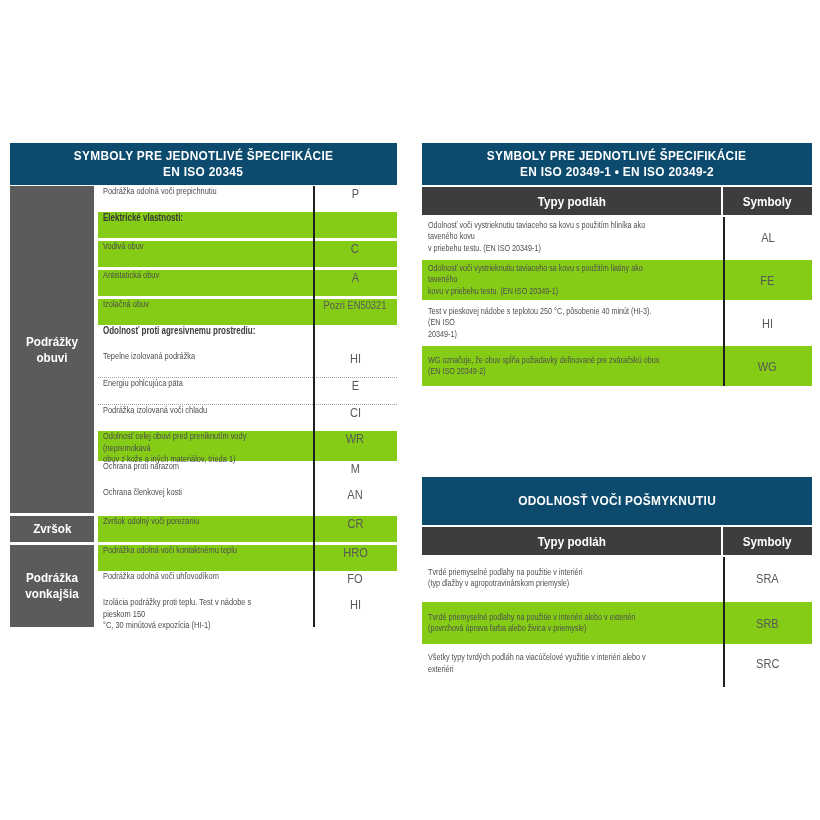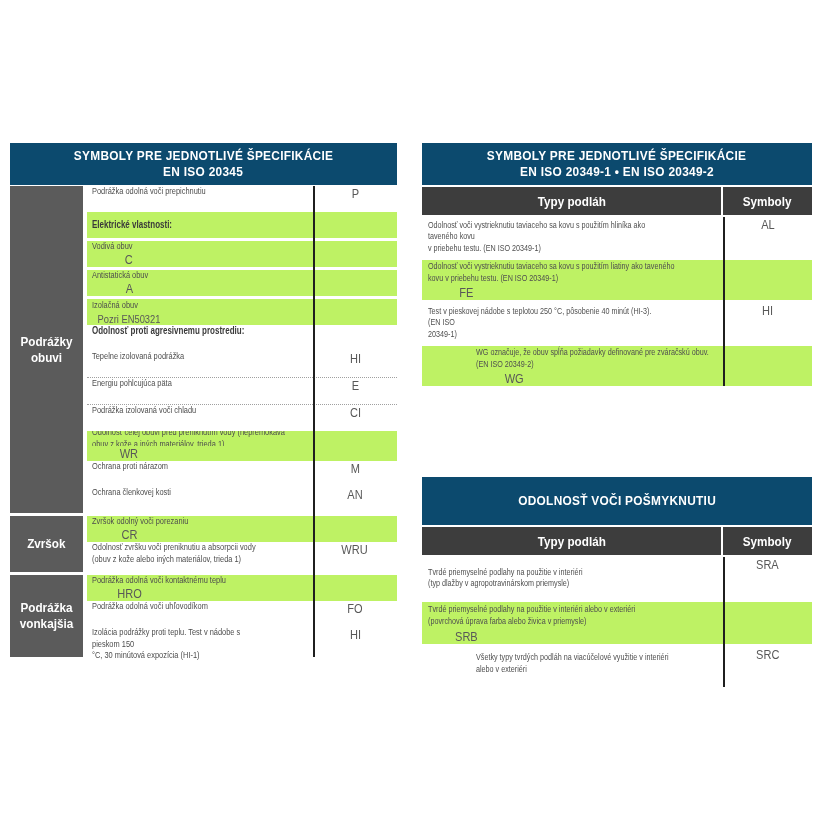--- a/index.html
+++ b/index.html
@@ -9,31 +9,31 @@
   }
   
   .hdr {
     background:#0c4a6e; color:#fff;
     display:flex; flex-direction:column; align-items:center; justify-content:center;
   }
   .hdr .t {
     font-weight:bold; font-size:12.5px; line-height:16px; letter-spacing:.3px;
     transform:scaleX(.95); white-space:nowrap; text-align:center;
   }
-  .g { background:#bef264;flex-direction:column; }
+  .g { background:#84cc16; }
 
   
   .tL { position:absolute; left:10px; top:143px; width:387px; }
   .tL .hdr { height:42px; }
   .lt-body { position:relative; margin-top:1px; }
   .vlineL { position:absolute; left:303px; top:0; bottom:0; width:2px; background:#1f1f1f; }
   .sec { display:flex; margin-bottom:3px; }
   .sec:last-child { margin-bottom:0; }
   .grp {
-    width:73px; margin-right:4px; background:#5b5b5b; color:#fff;
+    width:84px; margin-right:4px; background:#5b5b5b; color:#fff;
     display:flex; align-items:center; justify-content:center; text-align:center;
   }
   .grp span { font-weight:bold; font-size:13px; line-height:16px; transform:scaleX(.9); }
   .rows { flex:1; display:flex; flex-direction:column; }
   .r { display:flex; align-items:flex-start; }
   .h1 { height:26px; } .h2 { height:30px; }
   .gap { margin-bottom:3px; }
   .dot { border-top:1px dotted #a0a0a0; }
   .desc { flex:1; display:flex; align-items:center; padding-left:5px; overflow:hidden; }
   .desc span {
@@ -54,28 +54,28 @@
   .sub .c1 { width:299px; margin-right:2px; }
   .sub .c2 { flex:1; }
   .sub .c1, .sub .c2 {
     background:#3d3d3d; height:28px; display:flex; align-items:center; justify-content:center;
   }
   .sub span { color:#fff; font-weight:bold; font-size:13px; transform:scaleX(.9); white-space:nowrap; }
   .rbody { position:relative; margin-top:2px; }
   .vlineR { position:absolute; left:301px; top:0; bottom:0; width:2px; background:#1f1f1f; }
   .tR2 .vlineR { bottom:-7px; }
   .rr { display:flex; margin-bottom:3px; }
-  .rr:last-child { margin-bottom:0;padding-left:48px; }
+  .rr:last-child { margin-bottom:0; }
   .rh40 { height:40px; } .rh42 { height:42px; } .rh33 { height:33px; }
   .rd { flex:1; display:flex; align-items:center; padding-left:6px; overflow:hidden; }
   .rd span {
     display:block; width:125%; font-size:9px; line-height:11.5px; color:#4f4f4f;
     transform:scaleX(.8); transform-origin:0 50%; white-space:pre-line;
   }
-  .rs { width:89px; display:flex; justify-content:center; }
+  .rs { width:89px; display:flex; align-items:center; justify-content:center; }
   .rs span { font-size:13px; color:#585858; transform:scaleX(.85); }
 </style>
 </head>
 <body>
 
 <div class="tL">
   <div class="hdr">
     <div class="t">SYMBOLY PRE JEDNOTLIVÉ ŠPECIFIKÁCIE</div>
     <div class="t">EN ISO 20345</div>
   </div>
@@ -193,29 +193,20 @@
         </div>
       <div class="rows">
         <div class="r h1 g">
             <div class="desc">
               <span>Zvršok odolný voči porezaniu</span>
             </div>
             <div class="sym">
               <span>CR</span>
             </div>
           </div>
-        <div class="r h2">
-            <div class="desc">
-              <span>Odolnosť zvršku voči preniknutiu a absorpcii vody
-(obuv z kože alebo iných materiálov, trieda 1)</span>
-            </div>
-            <div class="sym">
-              <span>WRU</span>
-            </div>
-          </div>
       </div>
     </div>
 
     <div class="sec">
       <div class="grp">
           <span>Podrážka vonkajšia</span>
         </div>
       <div class="rows">
         <div class="r h1 g">
             <div class="desc">

